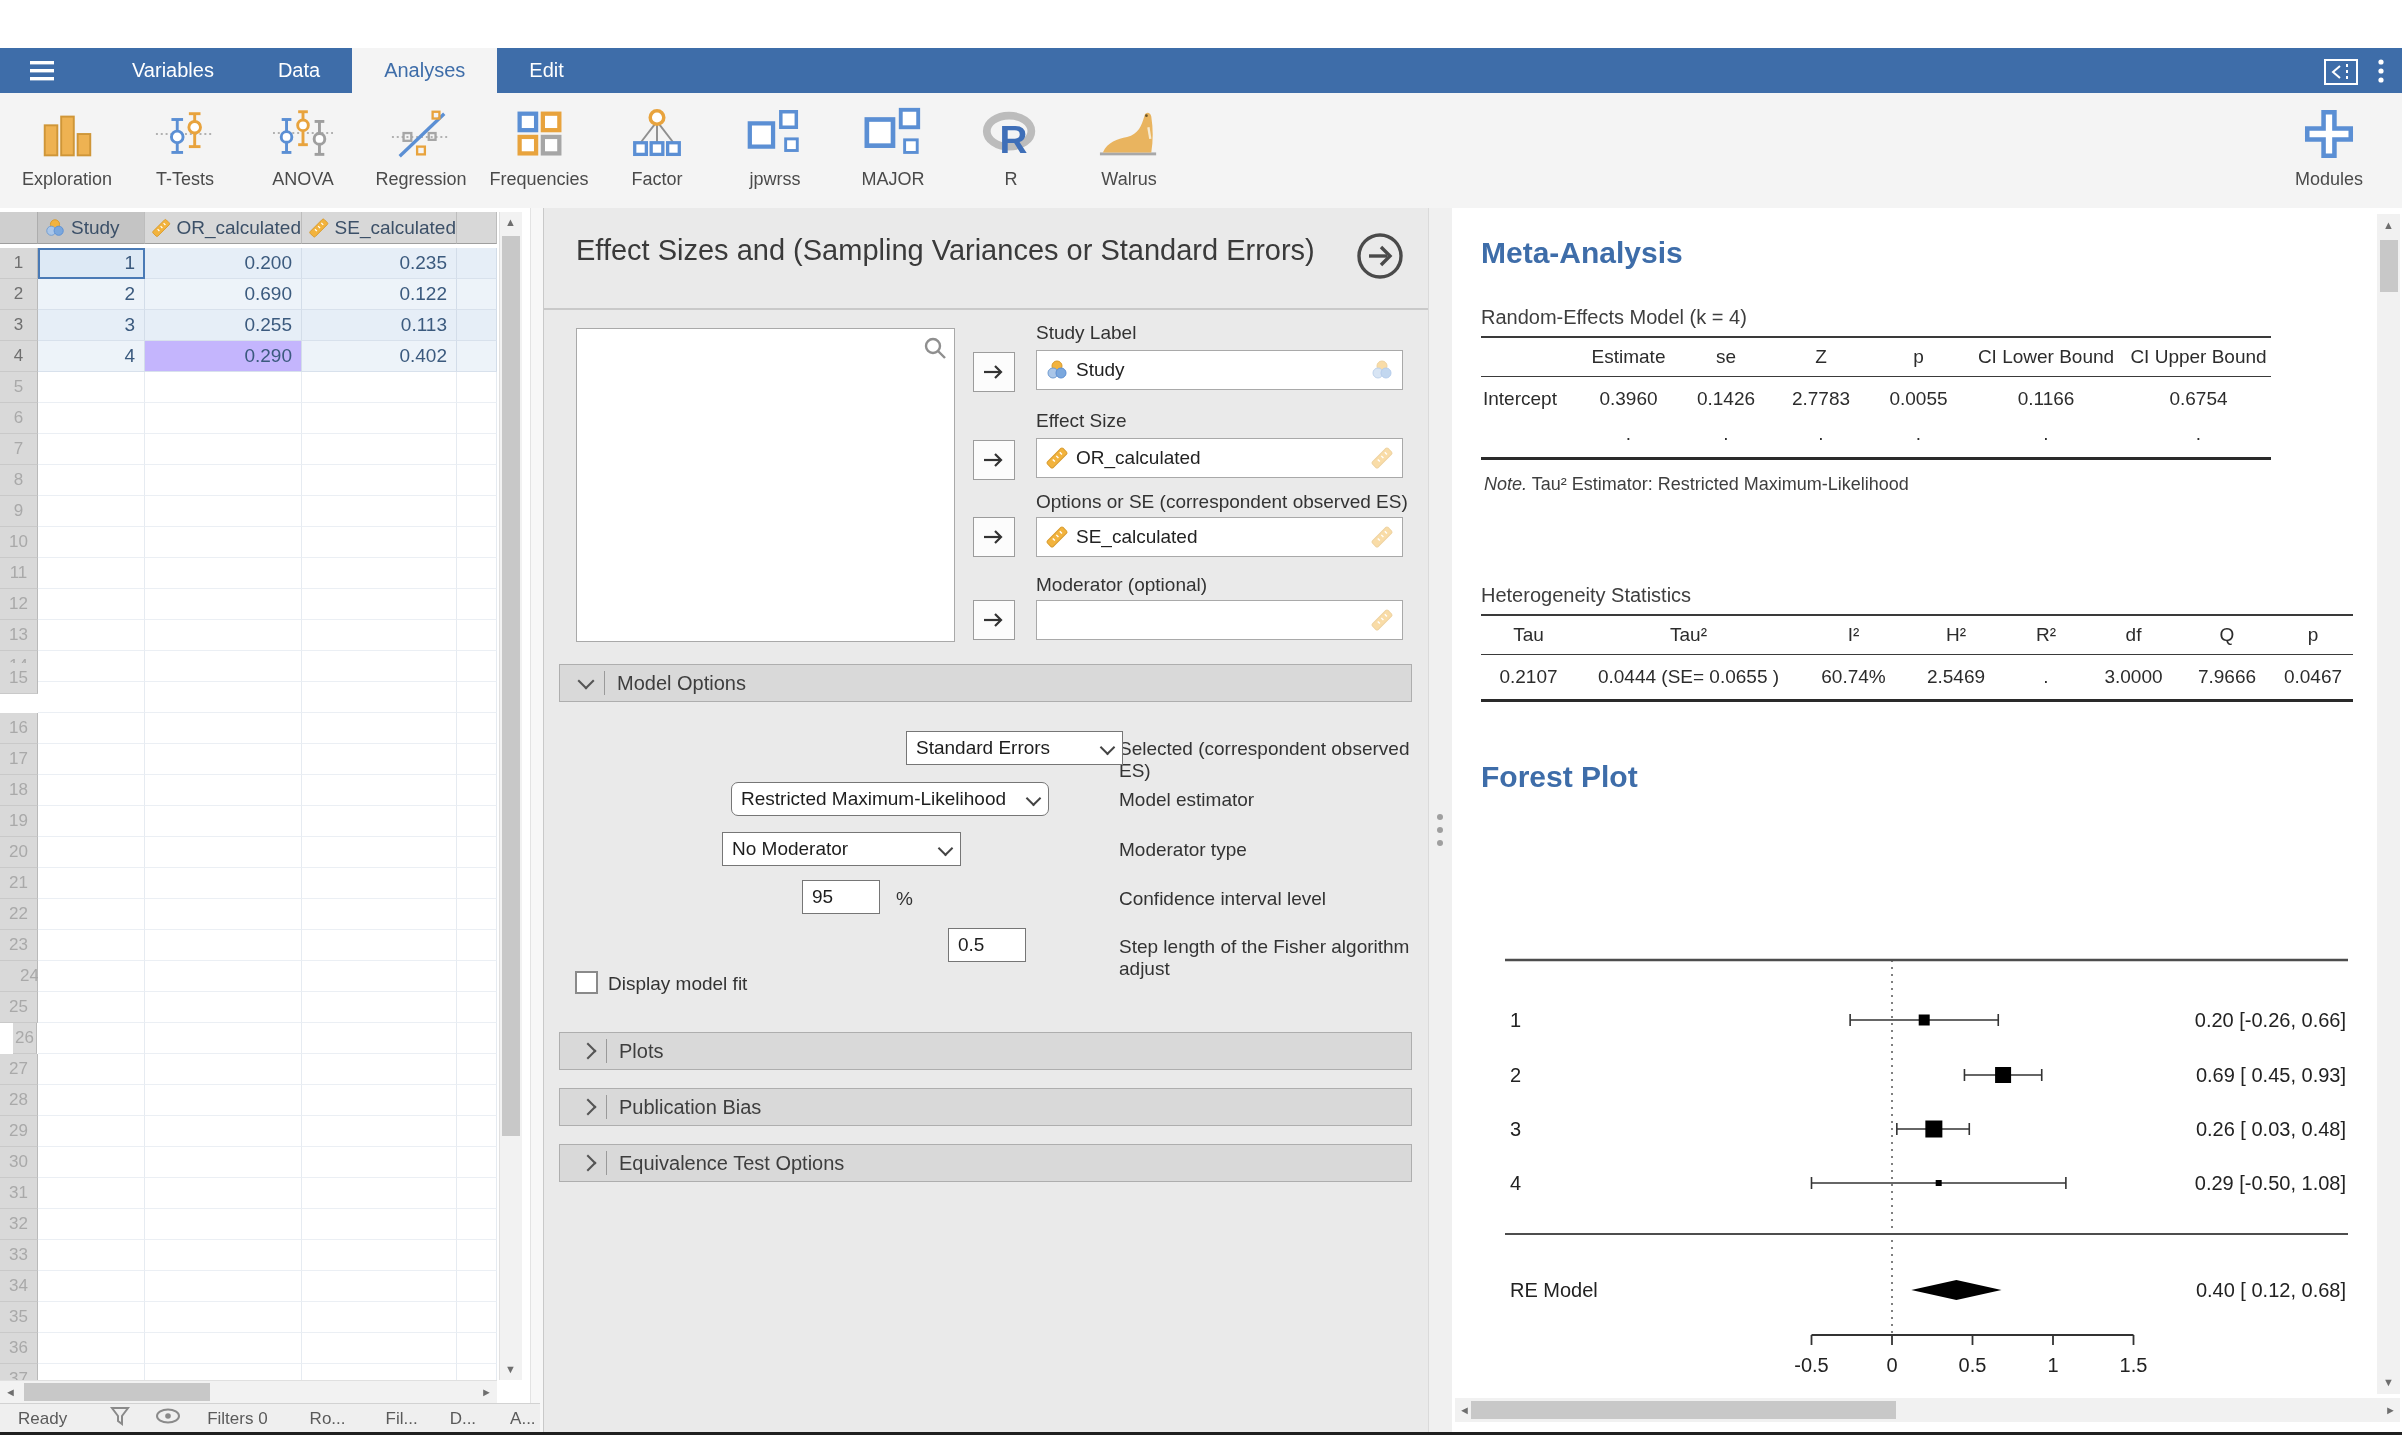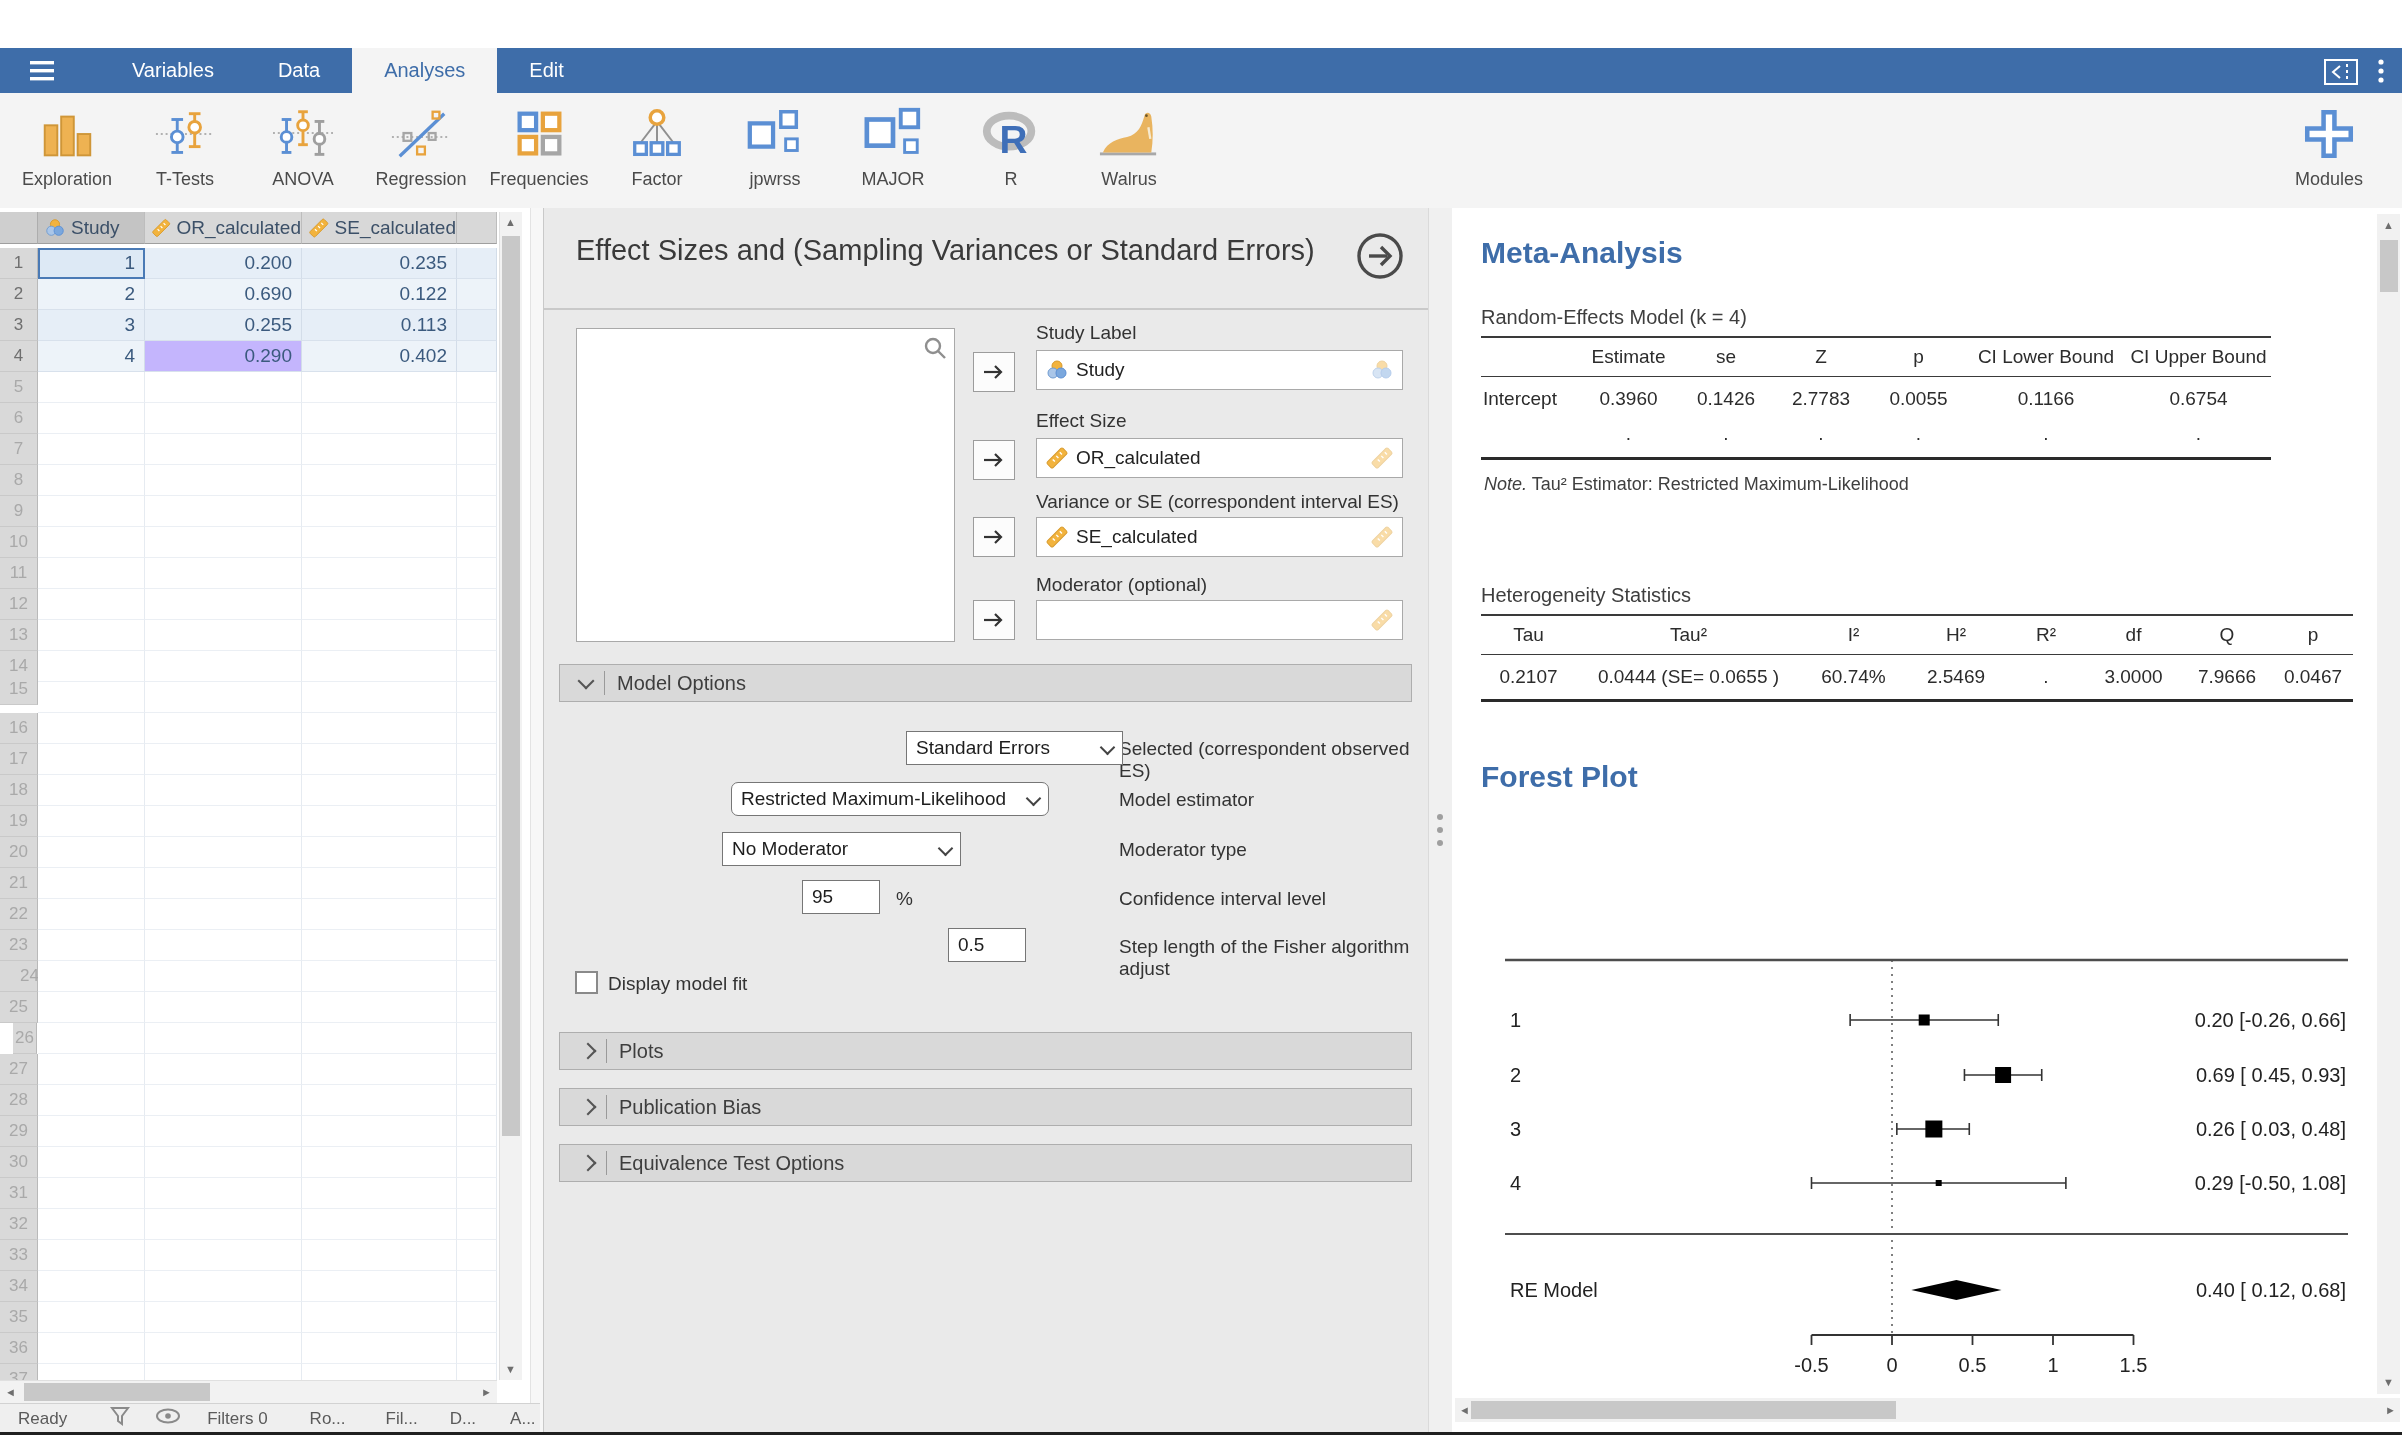--- a/index.html
+++ b/index.html
@@ -379,21 +379,21 @@
           <div class="gcell ggut dim" style="left: 0px; top: 408px; width: 38px; height: 31px;">13</div>
           <div class="gcell gdata" style="left: 38px; top: 408px; width: 107px; height: 31px;"></div>
           <div class="gcell gdata" style="left: 145px; top: 408px; width: 157px; height: 31px;"></div>
           <div class="gcell gdata" style="left: 302px; top: 408px; width: 155px; height: 31px;"></div>
           <div class="gcell gdata" style="left: 457px; top: 408px; width: 40px; height: 31px;"></div>
           <div class="gcell ggut dim" style="left: 0px; top: 439px; width: 38px; height: 31px;">14</div>
           <div class="gcell gdata" style="left: 38px; top: 439px; width: 107px; height: 31px;"></div>
           <div class="gcell gdata" style="left: 145px; top: 439px; width: 157px; height: 31px;"></div>
           <div class="gcell gdata" style="left: 302px; top: 439px; width: 155px; height: 31px;"></div>
           <div class="gcell gdata" style="left: 457px; top: 439px; width: 40px; height: 31px;"></div>
-          <div class="gcell ggut dim" style="left: 0px; top: 462px; width: 38px; height: 31px;">15</div>
+          <div class="gcell ggut dim" style="left: 0px; top: 451px; width: 38px; height: 31px;">15</div>
           <div class="gcell gdata" style="left: 38px; top: 470px; width: 107px; height: 31px;"></div>
           <div class="gcell gdata" style="left: 145px; top: 470px; width: 157px; height: 31px;"></div>
           <div class="gcell gdata" style="left: 302px; top: 470px; width: 155px; height: 31px;"></div>
           <div class="gcell gdata" style="left: 457px; top: 470px; width: 40px; height: 31px;"></div>
           <div class="gcell ggut dim" style="left: 0px; top: 501px; width: 38px; height: 31px;">16</div>
           <div class="gcell gdata" style="left: 38px; top: 501px; width: 107px; height: 31px;"></div>
           <div class="gcell gdata" style="left: 145px; top: 501px; width: 157px; height: 31px;"></div>
           <div class="gcell gdata" style="left: 302px; top: 501px; width: 155px; height: 31px;"></div>
           <div class="gcell gdata" style="left: 457px; top: 501px; width: 40px; height: 31px;"></div>
           <div class="gcell ggut dim" style="left: 0px; top: 532px; width: 38px; height: 31px;">17</div>
@@ -613,21 +613,21 @@
         <svg class="faded" width="24" height="24" viewBox="0 0 24 24">
           <g transform="rotate(45 12 12)">
               <rect x="8" y="1" width="8" height="22" rx="1.5" fill="#f2b33d" stroke="#d89a2b"></rect>
               <line x1="10" y1="6" x2="13" y2="6" stroke="#fff" stroke-width="1.4"></line>
               <line x1="10" y1="11" x2="13" y2="11" stroke="#fff" stroke-width="1.4"></line>
               <line x1="10" y1="16" x2="13" y2="16" stroke="#fff" stroke-width="1.4"></line>
             </g>
         </svg>
       </div>
 
-      <div class="fgroup-label" style="top:283px;">Variance or SE (correspondent interval ES)</div>
+      <div class="fgroup-label" style="top:283px;">Options or SE (correspondent observed ES)</div>
       <div class="fbox" style="top:309px;">
         <svg width="24" height="24" viewBox="0 0 24 24">
           <g transform="rotate(45 12 12)">
               <rect x="8" y="1" width="8" height="22" rx="1.5" fill="#f2b33d" stroke="#d89a2b"></rect>
               <line x1="10" y1="6" x2="13" y2="6" stroke="#fff" stroke-width="1.4"></line>
               <line x1="10" y1="11" x2="13" y2="11" stroke="#fff" stroke-width="1.4"></line>
               <line x1="10" y1="16" x2="13" y2="16" stroke="#fff" stroke-width="1.4"></line>
             </g>
         </svg>
         <span>SE_calculated</span>

